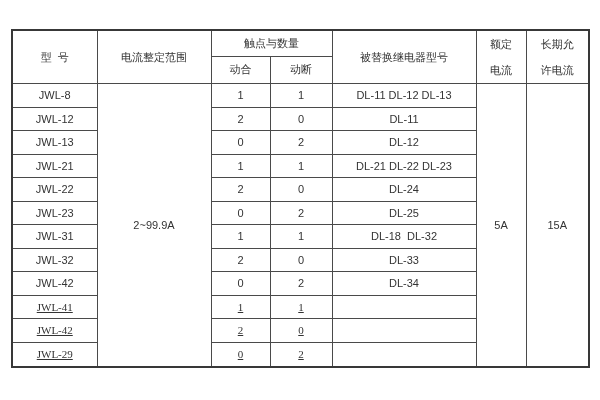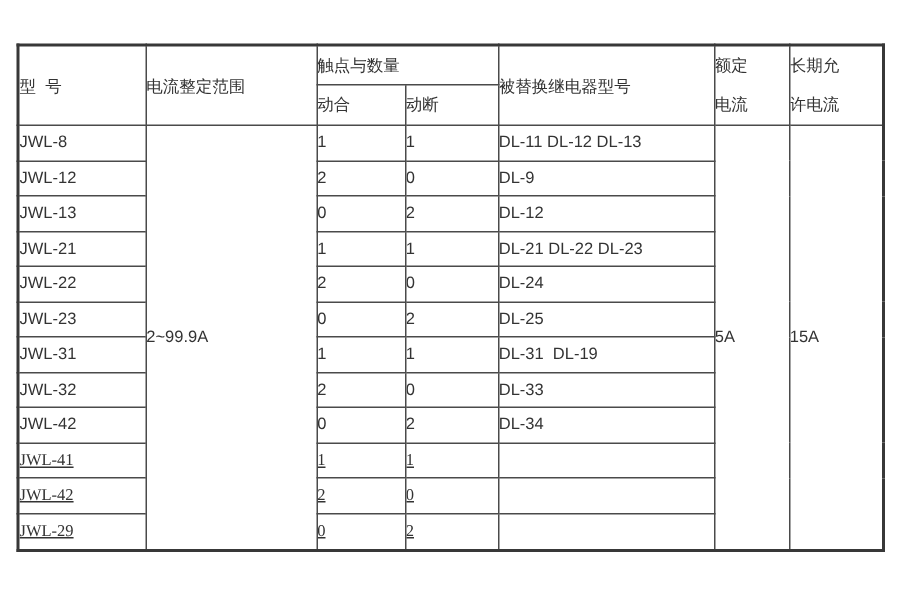--- a/index.html
+++ b/index.html
@@ -24,21 +24,21 @@
     border-collapse: collapse;
     table-layout: fixed;
     border: 2px solid #383838;
     background: #ffffff;
   }
   table.spec th,
   table.spec td {
     border: 1px solid #4a4a4a;
     padding: 0;
     margin: 0;
-    text-align: left;
+    text-align: center;
     vertical-align: middle;
     font-size: 11px;
     font-weight: normal;
     color: #333333;
     white-space: pre;
     overflow: hidden;
   }
   thead tr.hrow1 { height: 26px; }
   thead tr.hrow2 { height: 27px; }
   .twoline { line-height: 26px; }
@@ -82,21 +82,21 @@
           <td>1</td>
           <td>1</td>
           <td>DL-11 DL-12 DL-13</td>
           <td rowspan="12">5A</td>
           <td rowspan="12">15A</td>
         </tr>
         <tr>
           <td>JWL-12</td>
           <td>2</td>
           <td>0</td>
-          <td>DL-9</td>
+          <td>DL-11</td>
         </tr>
         <tr>
           <td>JWL-13</td>
           <td>0</td>
           <td>2</td>
           <td>DL-12</td>
         </tr>
         <tr>
           <td>JWL-21</td>
           <td>1</td>
@@ -112,21 +112,21 @@
         <tr>
           <td>JWL-23</td>
           <td>0</td>
           <td>2</td>
           <td>DL-25</td>
         </tr>
         <tr>
           <td>JWL-31</td>
           <td>1</td>
           <td>1</td>
-          <td>DL-31  DL-19</td>
+          <td>DL-18  DL-32</td>
         </tr>
         <tr>
           <td>JWL-32</td>
           <td>2</td>
           <td>0</td>
           <td>DL-33</td>
         </tr>
         <tr>
           <td>JWL-42</td>
           <td>0</td>

